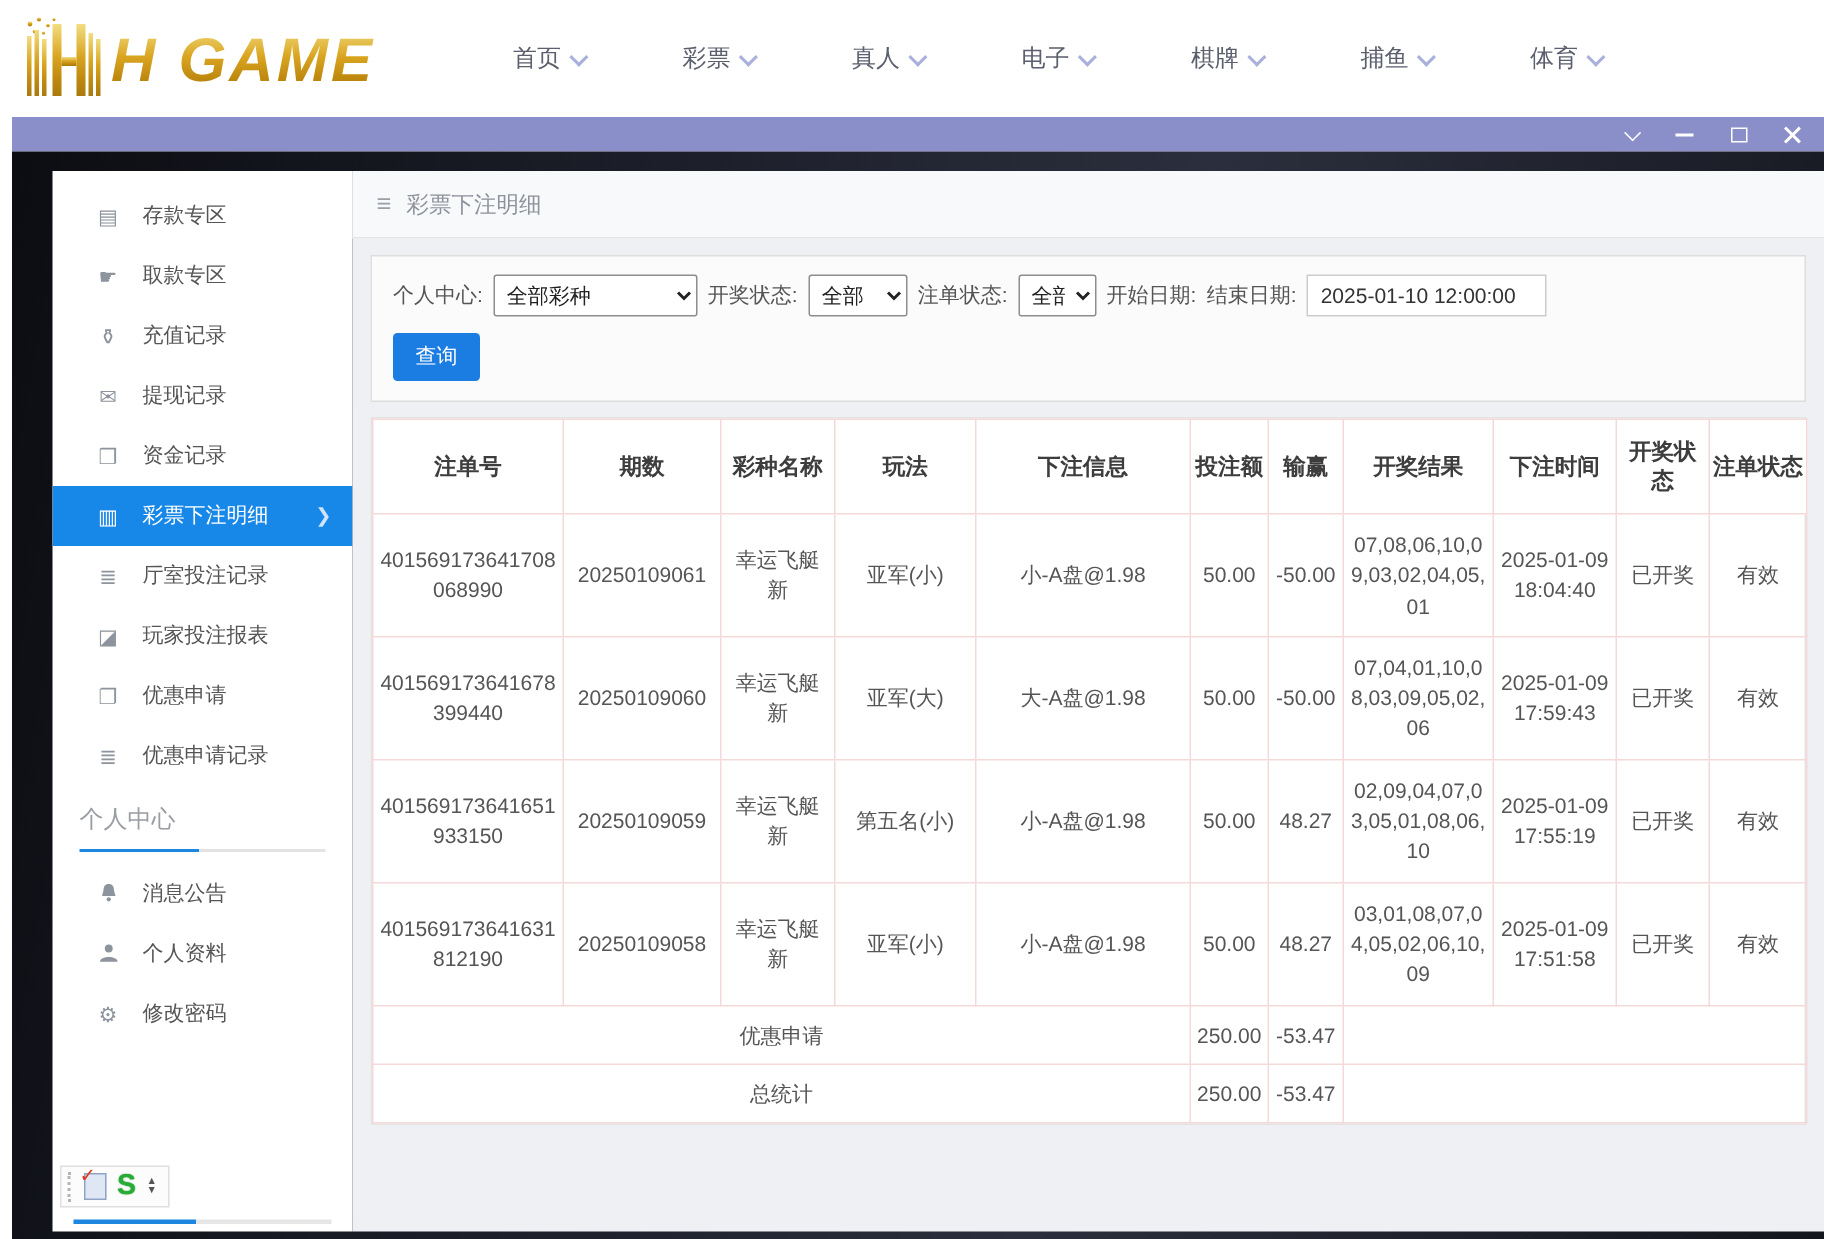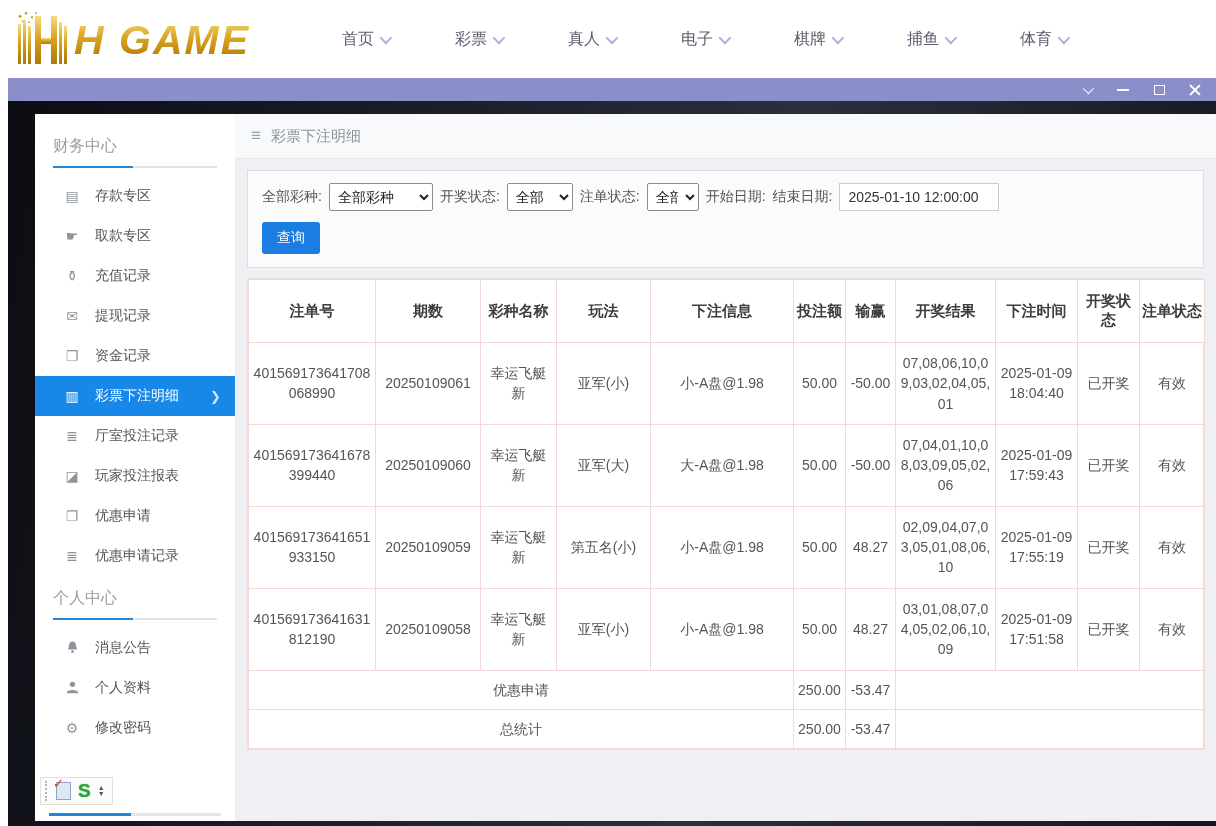--- a/index.html
+++ b/index.html
@@ -62,21 +62,21 @@
   .main { flex:1; min-width:0; background:#eef0f4; display:flex; flex-direction:column; }
   .crumb { height:45px; background:#f8f9fb; border-bottom:1px solid #e7e7e7;
     display:flex; align-items:center; gap:10px; padding-left:16px; color:#8d929b; font-size:15px; }
   .crumb .ham { font-size:17px; color:#9aa0a8; }
   .content { padding:11px 12px 0 12px; display:flex; flex-direction:column; gap:10px; }
 
   .filter-card { background:#fbfbfc; border:1px solid #ddd; padding:12px 14px 13px 14px; }
   .filter-row { display:flex; align-items:center; gap:7px; font-size:14px; color:#555; flex-wrap:wrap; }
   .filter-row select { border:1px solid #8d8d8d; background:#fff; font-size:14px; color:#222;
     padding:4px 4px; border-radius:2px; font-family:inherit; }
-  .sel-lottery { width:104px; } .sel-draw { width:66px; } .sel-bet { width:52px; }
+  .sel-lottery { width:136px; } .sel-draw { width:66px; } .sel-bet { width:52px; }
   .filter-row input { border:1px solid #ccc; font-size:14px; color:#333; padding:5px 8px; width:160px; font-family:inherit; }
   .btn-search { margin-top:11px; background:#1b7ce2; color:#fff; border:none; border-radius:3px;
     font-size:14px; padding:7px 15px; cursor:pointer; font-family:inherit; }
 
   .table-card { background:#fff; border:1px solid #e3e3e3; }
   table { width:100%; border-collapse:collapse; table-layout:fixed; text-align:center; }
   th,td { border:1px solid #f5d9d9; }
   th { font-size:15px; color:#3d3d3d; font-weight:bold; padding:12px 2px; background:#fff; }
   td { font-size:14px; color:#555; padding:10px 3px; line-height:1.45; }
   tr.data-row td { height:75px; vertical-align:middle; }
@@ -158,21 +158,20 @@
   <span class="tb-btn">
       <span class="tb-max"></span>
     </span>
   <span class="tb-btn tb-x"></span>
 </div>
 
 <div class="frame">
 
   <aside class="sidebar">
     <div class="side-body" id="side-body">
-        <div class="side-sec">财务中心</div>
         <div class="side-item">
           <span class="ic">▤</span>
           <span>存款专区</span>
         </div>
         <div class="side-item">
           <span class="ic">☛</span>
           <span>取款专区</span>
         </div>
         <div class="side-item">
           <span class="ic">⚱</span>
@@ -242,21 +241,21 @@
   <div class="main">
     <div class="crumb">
       <span class="ham">≡</span>
       <span>彩票下注明细</span>
     </div>
 
     <div class="content">
 
       <div class="filter-card">
         <div class="filter-row">
-          <span>全部彩种:</span>
+          <span>个人中心:</span>
           <select class="sel-lottery">
             <option>全部彩种</option>
           </select>
           <span>开奖状态:</span>
           <select class="sel-draw">
             <option>全部</option>
           </select>
           <span>注单状态:</span>
           <select class="sel-bet">
             <option>全部</option>

